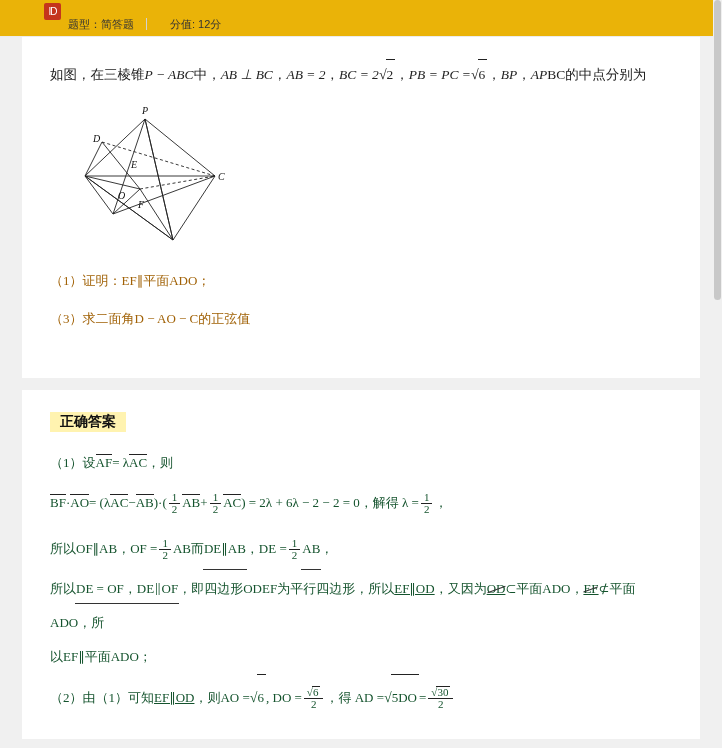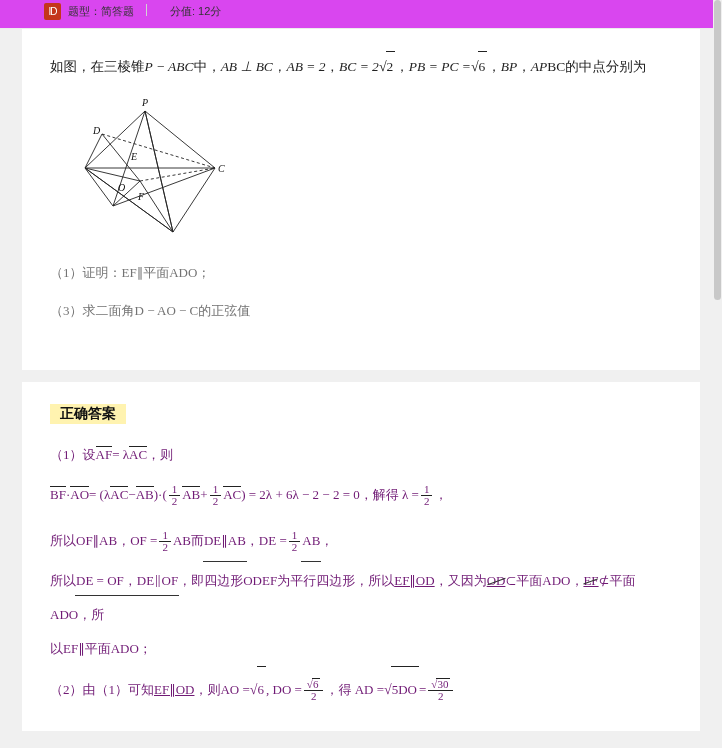--- a/index.html
+++ b/index.html
@@ -10,24 +10,24 @@
     color:#222;
   }
   .page{
     position:relative;
     width:722px;
     min-height:748px;
     background:#f0f0f0;
   }
   .header{
     height:24px;
-    background:#d946ef;
+    background:#eab308;
     display:flex;
-    align-items:flex-start;
-    padding:4px 0 0 44px;
+    align-items:center;
+    padding:12px 0 0 44px;
     font-size:12px;
     color:#333;
     border-bottom:1px solid #ececec;
   }
   .header .logo{
     position:absolute;
     left:44px;
     top:3px;
     width:17px;
     height:17px;
@@ -88,35 +88,35 @@
     padding:0 2px 0 1px;
     margin-left:-1px;
   }
   .radsign{display:inline-block;font-size:14px;}
   .figure{
     margin:14px 0 14px 30px;
   }
   .sub{
     font-size:13px;
     line-height:38px;
-    color:#737373;
+    color:#a16207;
   }
   .answer-title{
     display:inline-block;
     font-weight:bold;
     font-size:14px;
     color:#111;
     background:#fff3b0;
     padding:1px 10px;
     font-family:"Liberation Sans", sans-serif;
   }
   .aline{
     font-size:13px;
     line-height:34px;
-    color:#701a75;
+    color:#14532d;
   }
   .aline.tall{line-height:46px;}
   .u{ text-decoration:underline; }
   .mark{position:relative;display:inline-block;}
   .mark:after{
     content:"";
     position:absolute;
     left:-1px;right:-1px;bottom:2px;
     height:1px;background:#333;
   }

